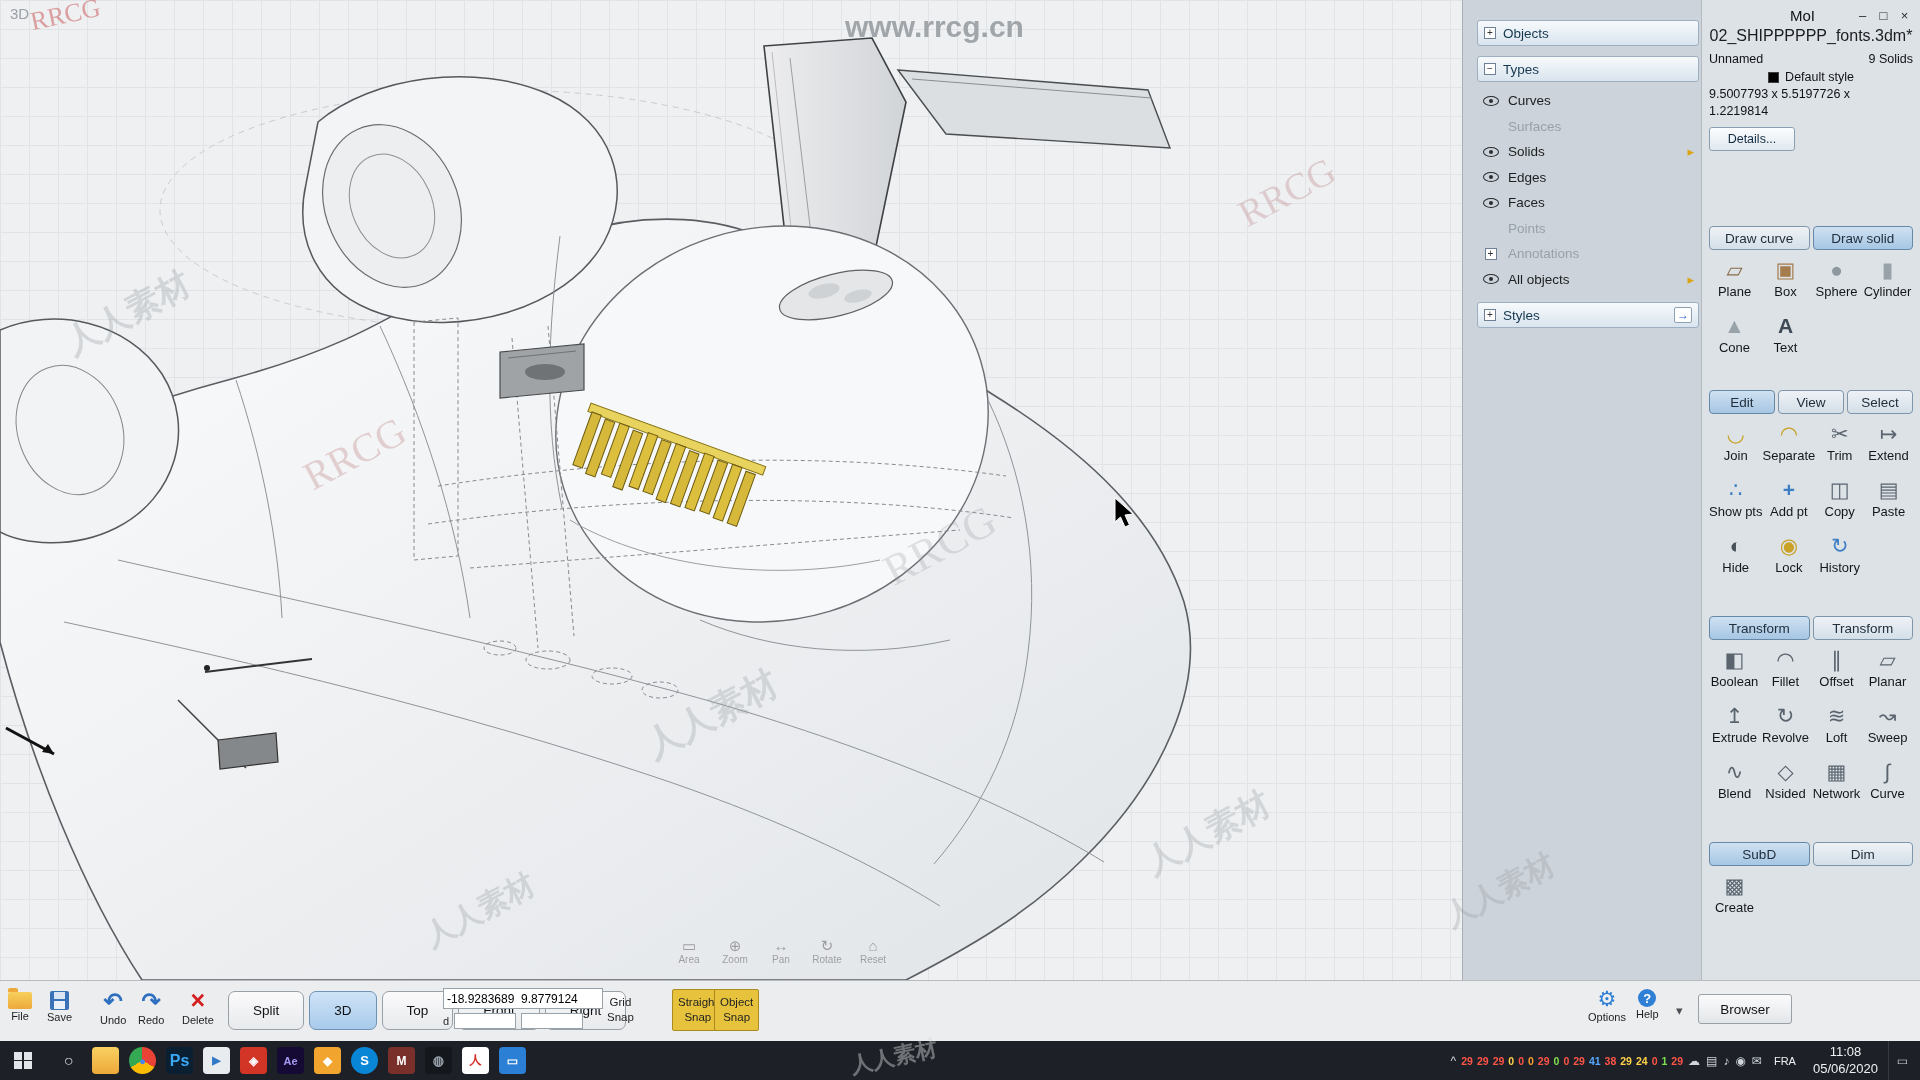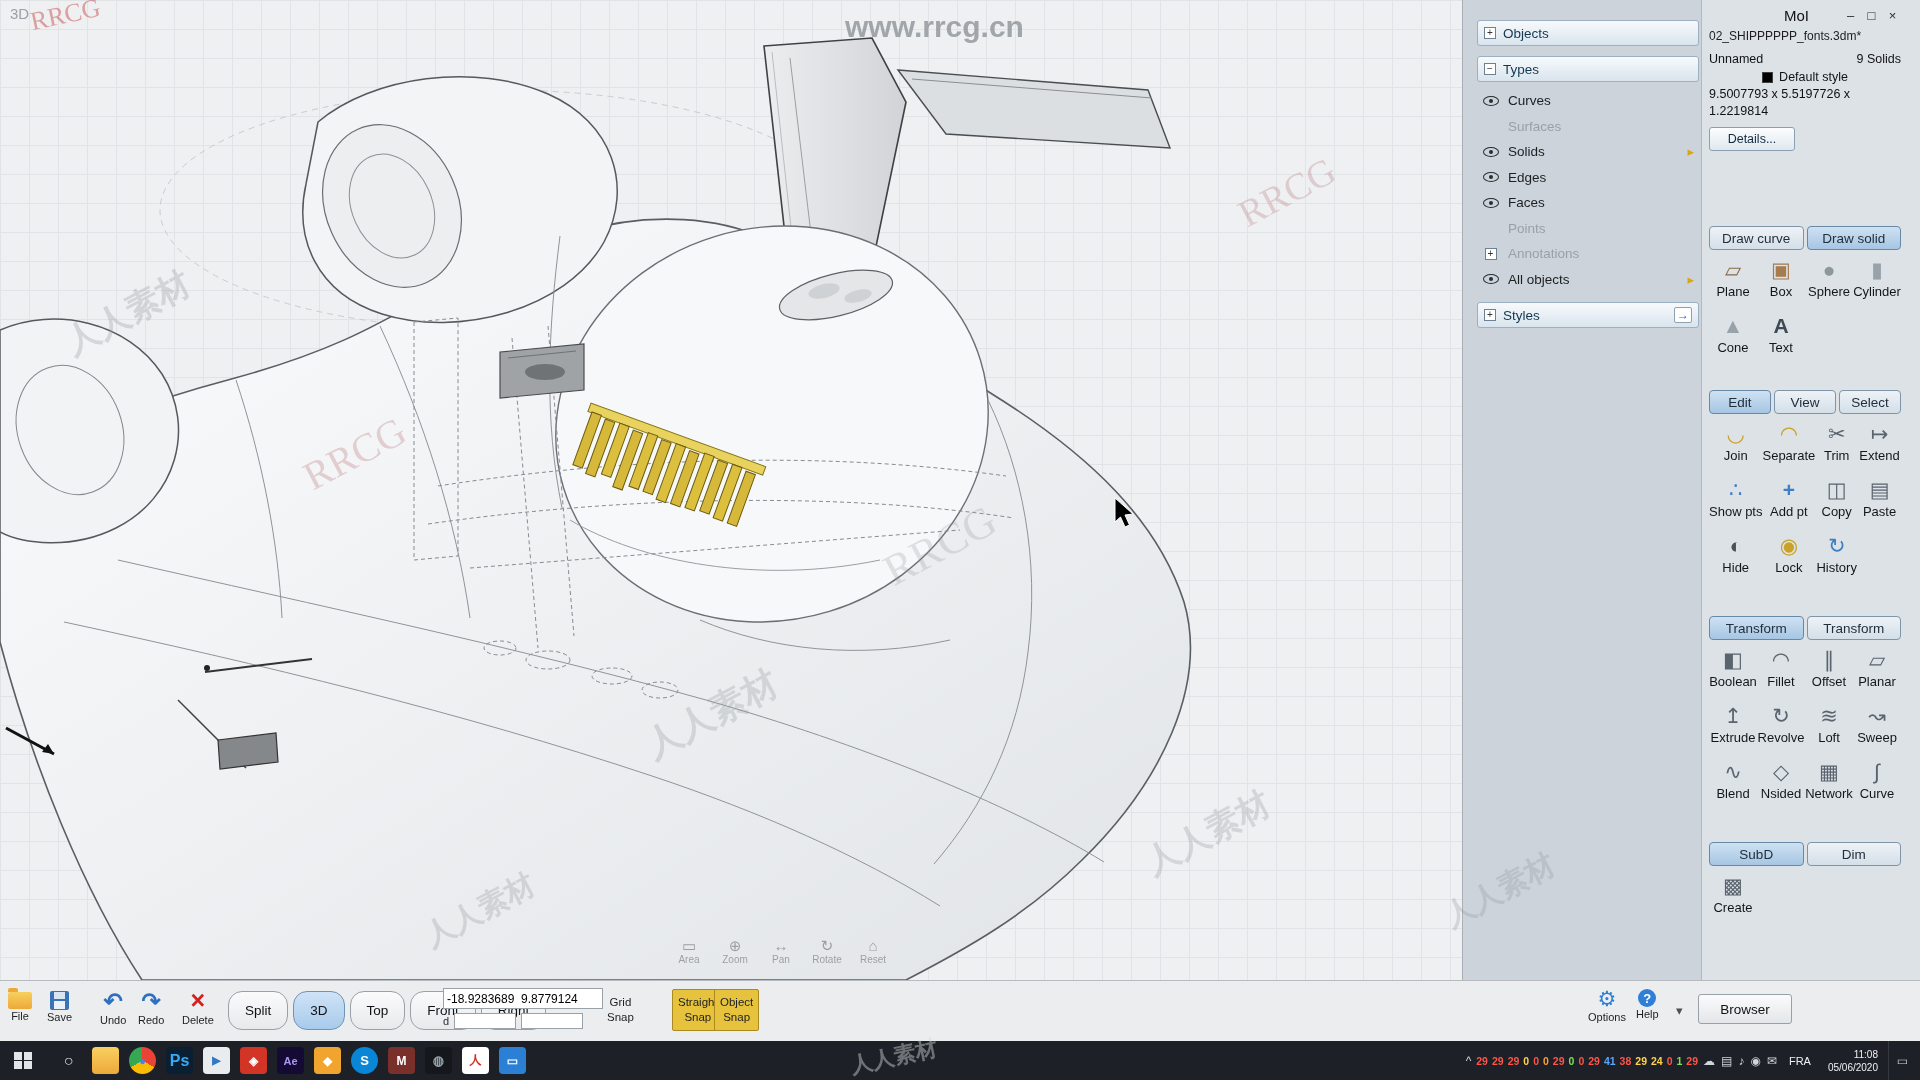--- a/index.html
+++ b/index.html
@@ -33,25 +33,25 @@
 .sp-row{height:25.5px;display:flex;align-items:center;gap:9px;padding:0 5px;font-size:13.5px;color:#1d1f21}
 .sp-row.dim{color:#98a1aa}
 .eyebox{width:17px;display:flex;justify-content:center;flex:none}
 .eye{position:relative;width:16px;height:10px;border:1.5px solid #2b2d2f;border-radius:50%}
 .eye::after{content:"";position:absolute;left:50%;top:50%;transform:translate(-50%,-50%);width:4px;height:4px;border-radius:50%;background:#2b2d2f}
 .sp-arrow{margin-left:auto;color:#dba412;font-size:13px}
 .styles-btn{margin-left:auto;width:18px;height:16px;border:1px solid #8fa0b0;background:#fff;border-radius:2px;
  display:flex;align-items:center;justify-content:center;color:#1f5fd0;font-size:12px;line-height:1}
 
 
-#tools-panel{position:absolute;left:1701px;top:0;width:219px;height:980px;background:#dde2e7;border-left:1px solid #b4bac0;padding:3px 19px 0 7px}
+#tools-panel{position:absolute;left:1701px;top:0;width:219px;height:980px;background:#dde2e7;border-left:1px solid #b4bac0;padding:3px 7px 0 7px}
 #tp-titlebar{height:24px;display:flex;align-items:center}
 #tp-title{flex:1;text-align:center;font-size:15px;color:#101214;padding-left:46px}
 .winbtn{width:17px;text-align:center;font-size:13px;color:#2b2d2f;margin-left:4px}
-#tp-filename{text-align:left;font-size:12px;color:#1b1d1f;height:18px;line-height:18px}
+#tp-filename{text-align:center;font-size:16px;color:#1b1d1f;height:18px;line-height:18px}
 #tp-info{font-size:12.5px;color:#101214;margin-top:5px}
 .tp-row{display:flex;justify-content:space-between;align-items:center;height:18px}
 .tp-line{height:17px;line-height:17px}
 .swatch{width:11px;height:11px;background:#000;border:1px solid #3c3e40;margin-right:6px;flex:none}
 .rowl{display:flex;align-items:center}
 #tp-details{margin-top:7px;width:86px;height:24px;border:1px solid #8ba0b3;border-radius:3px;background:linear-gradient(#fbfdfe,#e0e8ef);
  font-size:12.5px;color:#102a40;display:flex;align-items:center;justify-content:center}
 .tabrow{display:flex;gap:3px}
 .tab{flex:1;height:24px;border:1px solid #7e95aa;border-radius:4px;background:linear-gradient(#eef2f6,#d4dfe8);
  display:flex;align-items:center;justify-content:center;font-size:13.5px;color:#22303d}
@@ -70,21 +70,21 @@
 .bb-group{position:absolute;display:flex;flex-direction:column;align-items:center}
 .bb-label{font-size:11px;color:#1d1f21;margin-top:1px}
 .icon-folder{width:24px;height:17px;background:linear-gradient(#f8d05c,#eca93a);border-radius:2px;position:relative;margin-top:6px}
 .icon-folder::before{content:"";position:absolute;left:0;top:-4px;width:10px;height:4px;background:#eca93a;border-radius:2px 2px 0 0}
 .icon-floppy{width:19px;height:19px;background:#3a72b8;position:relative;margin-top:5px;border-radius:2px}
 .icon-floppy::before{content:"";position:absolute;left:4px;top:1px;width:11px;height:7px;background:#d9e5f2}
 .icon-floppy::after{content:"";position:absolute;left:4px;bottom:1px;width:11px;height:8px;background:#eaf0f7}
 .arrow-glyph{font-size:23px;line-height:24px;color:#2e6fc0;font-weight:bold;margin-top:2px}
 .del-glyph{font-size:25px;line-height:25px;color:#d42020;font-weight:bold;margin-top:1px}
 #bb-views{position:absolute;left:228px;top:10px;display:flex;gap:5px}
-.vbtn{min-width:40px;height:39px;padding:0 16px;border:1px solid #98a0a8;border-radius:14px;background:linear-gradient(#fbfbfc,#e7e9eb);
+.vbtn{min-width:40px;height:39px;padding:0 24px;border:1px solid #98a0a8;border-radius:7px;background:linear-gradient(#fbfbfc,#e7e9eb);
  font-size:13.5px;color:#101214;display:flex;align-items:center;justify-content:center}
 .vbtn.active{background:linear-gradient(#cfe3f7,#a8caeb);border-color:#6f93b5}
 #bb-coord{position:absolute;left:443px;top:7px;width:160px}
 #coord-input{width:160px;height:21px;border:1px solid #99a1a9;background:#fff;font-size:12px;padding:0 3px;font-family:"Liberation Sans",sans-serif}
 #coord-row2{display:flex;align-items:center;gap:5px;margin-top:4px;font-size:11px;color:#2b2d2f}
 #coord-row2 input{width:62px;height:16px;border:1px solid #99a1a9;font-size:11px;font-family:"Liberation Sans",sans-serif}
 .snapbtn{position:absolute;top:8px;height:42px;padding:0 5px;display:flex;flex-direction:column;align-items:center;justify-content:center;
  font-size:11.5px;color:#1d1f21;line-height:1.3;border-radius:2px}
 .snapbtn.active{background:#e7c23c;border:1px solid #ab8b20}
 #snap-grid{left:602px}
@@ -107,21 +107,21 @@
 .tb-search{width:348px;height:31px;background:#fff;display:flex;align-items:center;gap:8px;padding:0 10px;border:1px solid #70787e}
 .tb-search input{border:none;outline:none;font-size:13px;color:#444;width:270px;background:transparent;font-family:"Liberation Sans",sans-serif}
 .mag{width:11px;height:11px;border:1.7px solid #555;border-radius:50%;position:relative;flex:none}
 .mag::after{content:"";position:absolute;width:7px;height:1.7px;background:#555;transform:rotate(45deg);left:8px;top:10px}
 .tb-apps{display:flex;align-items:center;margin-left:4px}
 .app-ico{width:27px;height:27px;border-radius:4px;margin:0 5px;display:flex;align-items:center;justify-content:center;font-size:12px;font-weight:bold}
 .tb-tray{margin-left:auto;display:flex;align-items:center;gap:4px;padding-right:4px}
 .traynum{font-weight:bold;font-size:10.5px}
 .trayico{font-size:12px;color:#cfd5da;margin:0 1px}
 .tb-lang{font-size:11px;margin:0 7px;color:#eef1f3}
-.tb-clock{text-align:right;font-size:10px;line-height:1.3;margin:0 6px;color:#eef1f3}
+.tb-clock{text-align:center;font-size:13px;line-height:1.3;margin:0 6px;color:#eef1f3}
 .tb-notif{width:28px;height:39px;display:flex;align-items:center;justify-content:center;border-left:1px solid #343a41;color:#cfd4d9;font-size:12px}
 </style>
 </head>
 <body>
 
 <div id="stage">
 
   <div id="viewport">
     <svg id="model-svg" width="1463" height="980" viewBox="0 0 1463 980">
       <defs>

